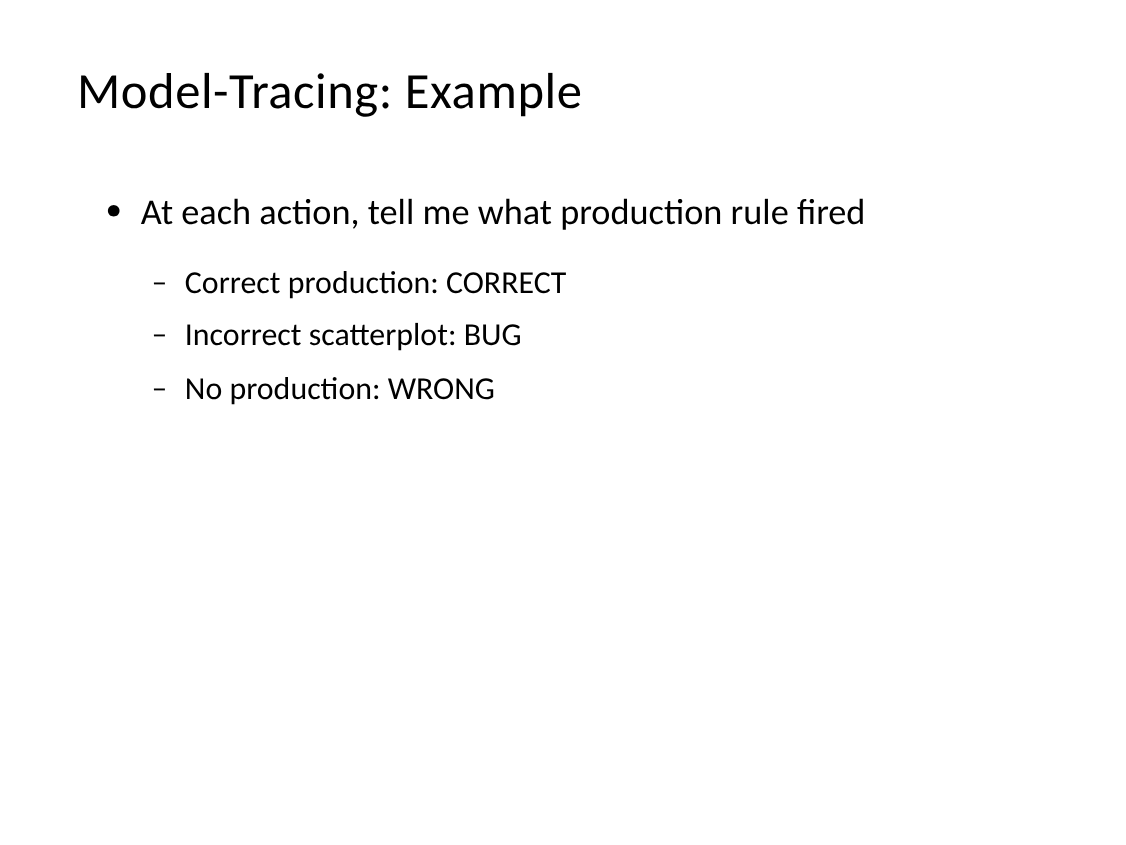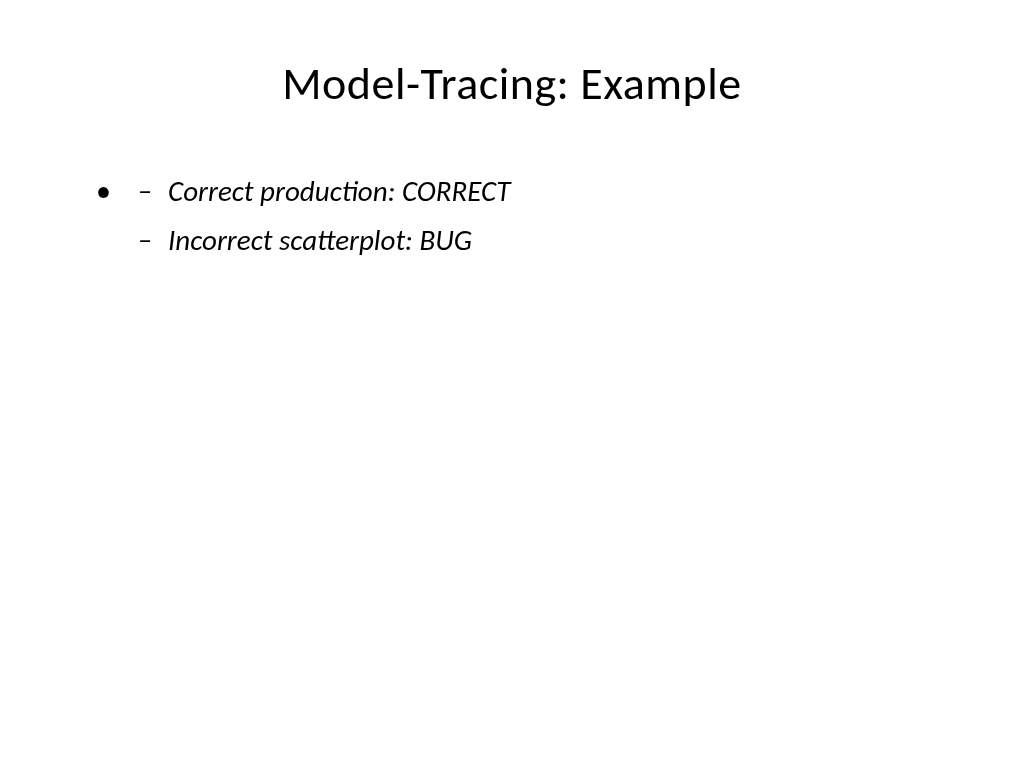--- a/index.html
+++ b/index.html
@@ -12,21 +12,21 @@
       height: 768px;
       background: #ffffff;
       font-family: Calibri, "Segoe UI", Arial, sans-serif;
       color: #000000;
       padding: 55px 70px 70px 70px;
       overflow: hidden;
     }
     .slide-title {
       font-size: 46px;
       font-weight: 400;
-      text-align: center;
+      text-align: left;
       margin-bottom: 60px;
       letter-spacing: 0.5px;
     }
     .content {
       padding-left: 20px;
     }
     ul.level1 {
       list-style: none;
     }
     ul.level1 > li {
@@ -38,22 +38,21 @@
     }
     ul.level1 > li::before {
       content: "•";
       position: absolute;
       left: 6px;
       top: 0;
       font-size: 30px;
     }
     ul.level2 {
       list-style: none;
-      margin-top: 5px;
-      font-style: italic;
+      margin-top: 20px;
     }
     ul.level2 > li {
       font-size: 29px;
       line-height: 1.4;
       position: relative;
       padding-left: 40px;
       margin-bottom: 8px;
     }
     ul.level2 > li::before {
       content: "–";
@@ -64,23 +63,27 @@
     }
   </style>
 </head>
 <body>
 
 <h1 class="slide-title">Model-Tracing: Example</h1>
 
 <div class="content">
   <ul class="level1">
     <li>
+      <span>At each action, tell me what production rule fired</span>
       <ul class="level2">
         <li>
           <span>Correct production: CORRECT</span>
         </li>
         <li>
           <span>Incorrect scatterplot: BUG</span>
         </li>
+        <li>
+          <span>No production: WRONG</span>
+        </li>
       </ul>
     </li>
   </ul>
 </div>
 
 </body></html>

